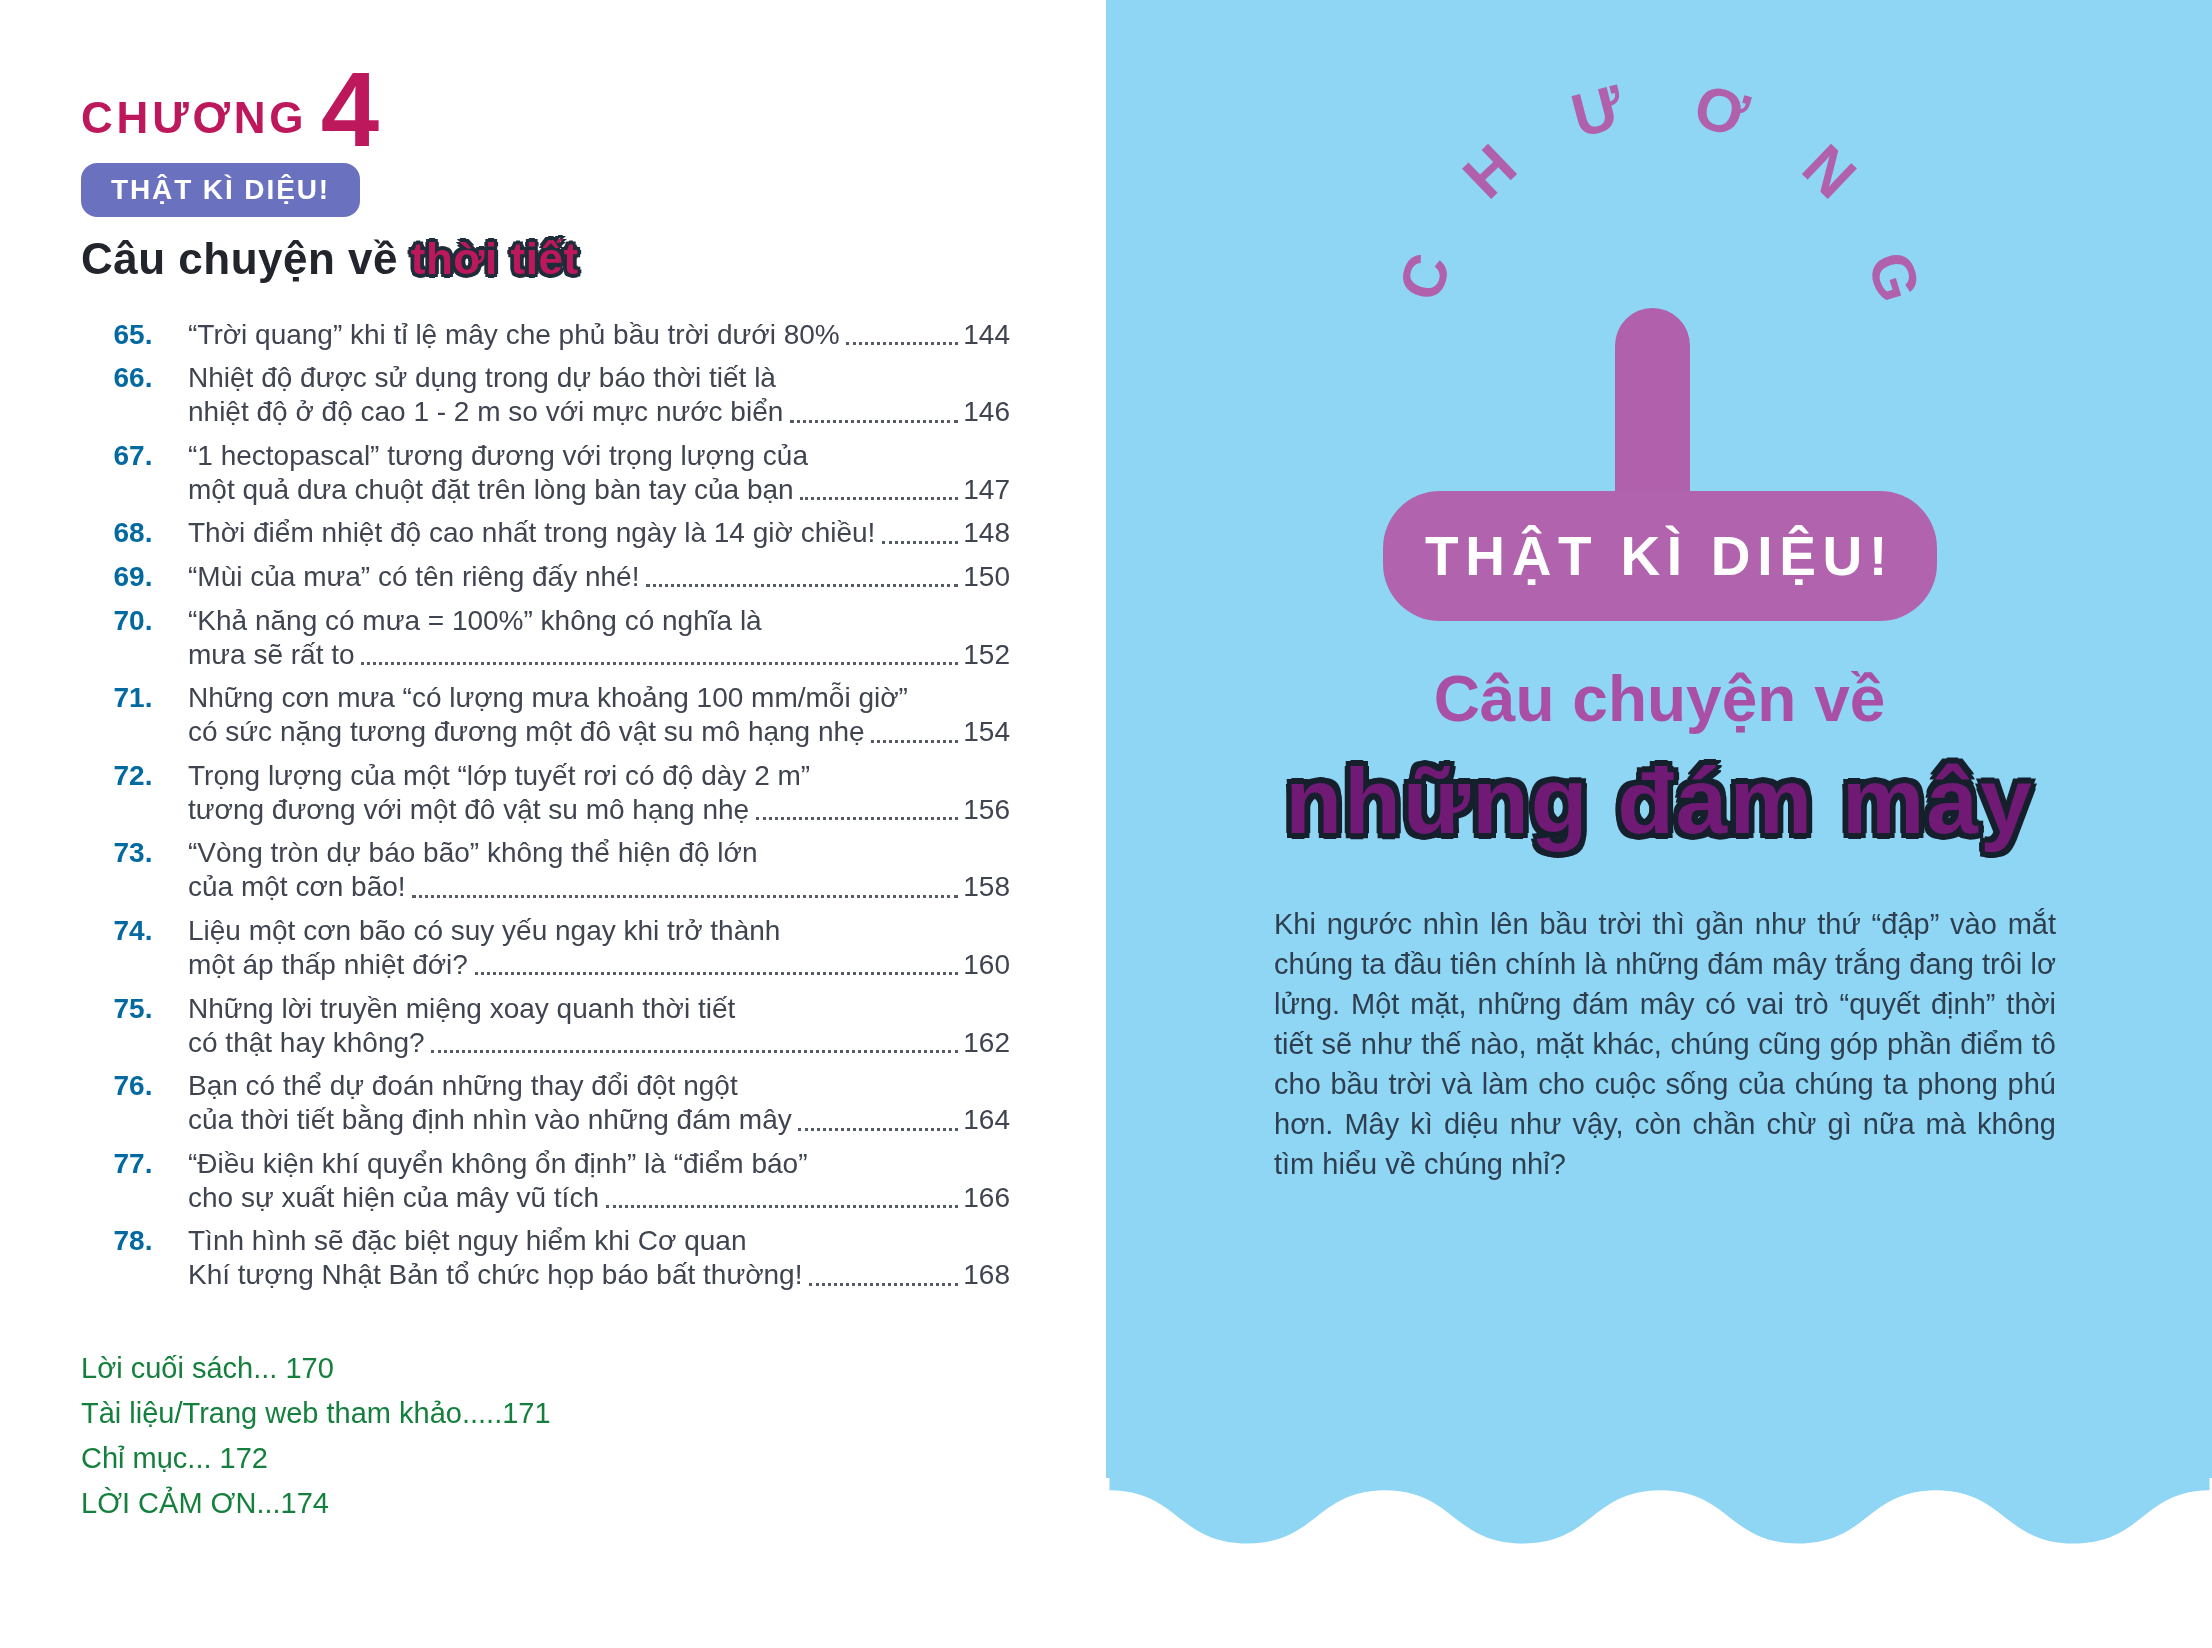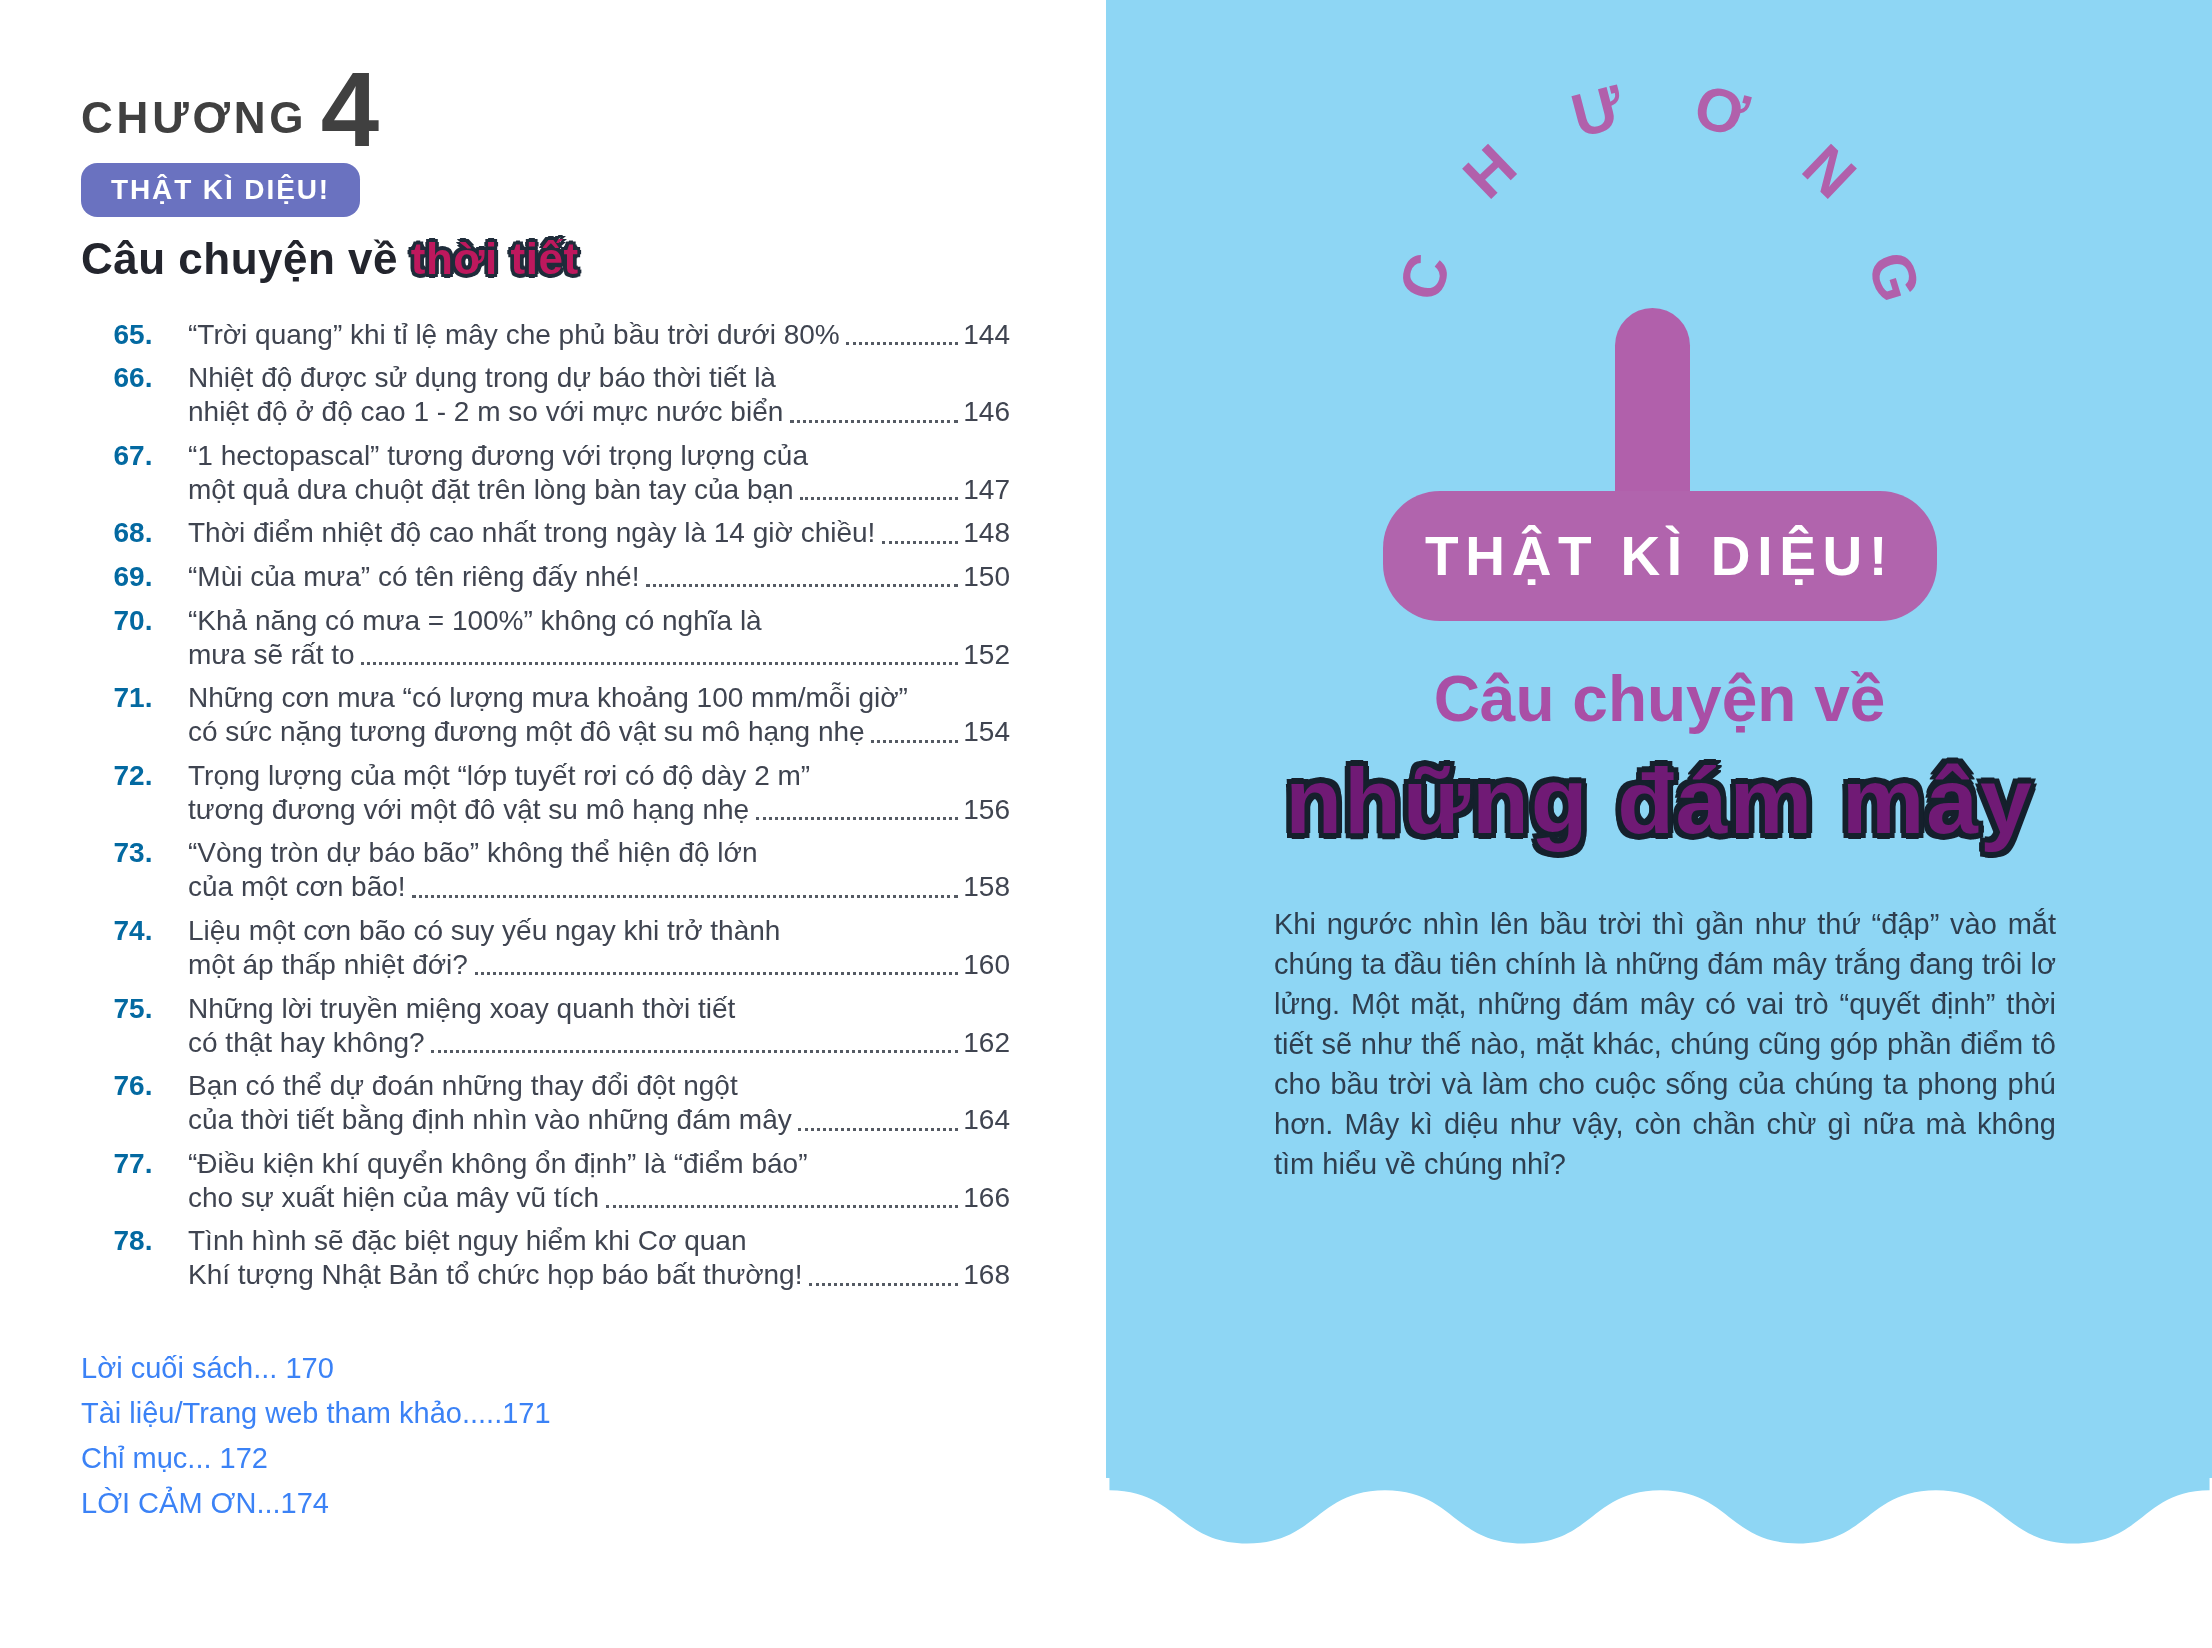--- a/index.html
+++ b/index.html
@@ -1,21 +1,21 @@
 <!DOCTYPE html>
 <html><head>
 <meta charset="utf-8">
 <style>
   html,body{margin:0;padding:0;background:#ffffff;}
   body{width:2213px;height:1649px;overflow:hidden;position:relative;
        font-family:"Liberation Sans", sans-serif;}
 
   
   .left-col{position:absolute;left:81px;top:67px;width:929px;}
-  .chapter-head{display:flex;align-items:flex-end;color:#404040;}
+  .chapter-head{display:flex;align-items:flex-end;color:#be185d;}
   .chapter-word{font-size:44px;font-weight:900;letter-spacing:3.8px;line-height:1;
                 padding-bottom:13.4px;}
   .chapter-num{font-size:105px;font-weight:800;line-height:0.82;margin-left:13.4px;}
   .badge{background:#6a72c0;color:#ffffff;border-radius:16.3px;width:279px;height:54px;
          display:flex;align-items:center;justify-content:center;font-size:28px;
          font-weight:800;letter-spacing:1.9px;margin-top:9.6px;}
   .left-title{margin:17px 0 0 0;font-size:44px;font-weight:800;color:#23252d;
               letter-spacing:0.5px;}
   .bubble-blue{color:#be185d;
      text-shadow:-2.9px -2.9px 0 #1f2c3a,2.9px -2.9px 0 #1f2c3a,-2.9px 2.9px 0 #1f2c3a,
@@ -24,21 +24,21 @@
   .toc{margin-top:34px;color:#3f4450;}
   .toc-item{display:flex;margin-bottom:9.6px;}
   .toc-num{flex:0 0 107px;box-sizing:border-box;padding-left:32.5px;
            font-weight:800;color:#0369a1;font-size:28px;line-height:34px;}
   .toc-body{flex:1 1 auto;font-size:28px;line-height:34px;font-weight:500;}
   .toc-line{display:flex;align-items:flex-end;height:34px;white-space:nowrap;}
   .leader{flex:1 1 auto;border-bottom:3.1px dotted #555a63;margin:0 4.8px 6.7px 6.7px;
           min-width:17px;}
   .pg{font-size:28px;}
   .endmatter{margin-top:54px;font-size:29px;line-height:45px;font-weight:500;
-             color:#3b82f6;}
+             color:#15803d;}
 
   
   .right-panel{position:absolute;left:1106px;top:0;width:1107px;height:1553px;}
   .panel-bg{position:absolute;left:0;top:0;width:1107px;height:1478px;background:#8ed6f4;}
   .wave{position:absolute;left:0;top:1477px;display:block;}
   .arc{position:absolute;left:0;top:0;width:100%;height:401px;}
   .arc span{position:absolute;left:50%;top:318px;width:61px;margin-left:-31px;
             text-align:center;font-size:61px;font-weight:900;color:#b160ab;
             line-height:61px;}
   .num1{position:absolute;left:calc(50% - 45px);top:308px;width:75px;height:247px;

